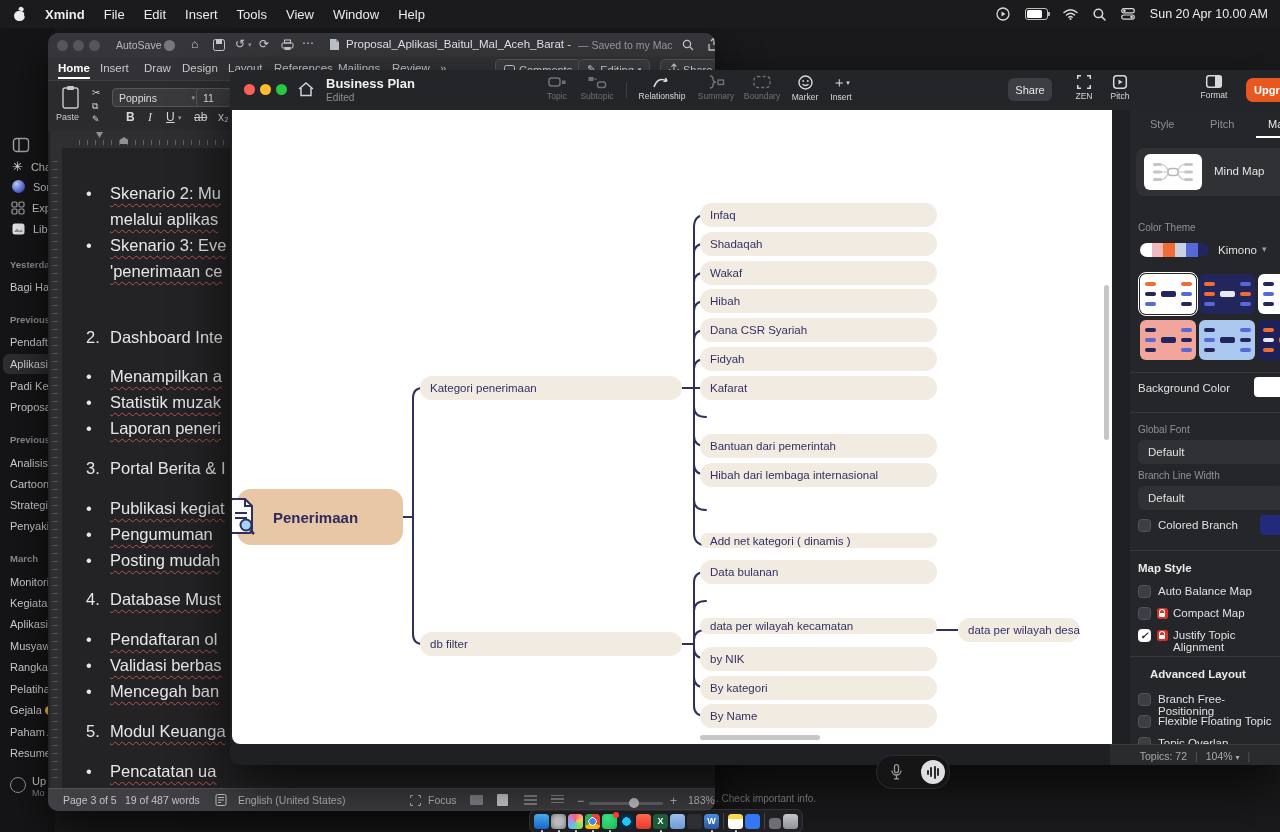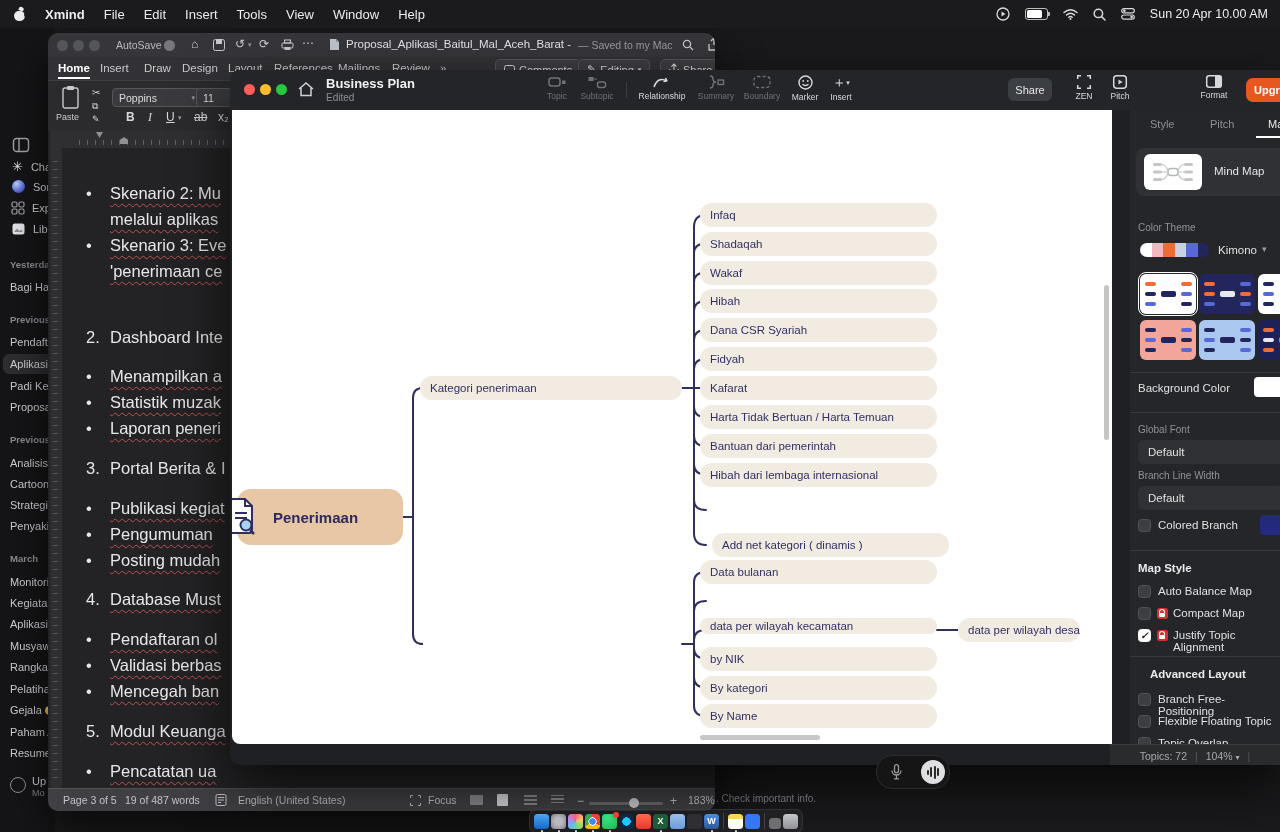--- a/index.html
+++ b/index.html
@@ -511,32 +511,32 @@
           <path d="M18 3 v7 h7" fill="none" stroke="#2e2f5e" stroke-width="2"></path>
           <line x1="8" y1="17" x2="20" y2="17" stroke="#2e2f5e" stroke-width="2"></line>
           <line x1="8" y1="22" x2="20" y2="22" stroke="#2e2f5e" stroke-width="2"></line>
           <circle cx="19" cy="29" r="5.5" fill="#a6d4f2" stroke="#2e2f5e" stroke-width="2"></circle>
           <line x1="23" y1="34" x2="27" y2="38" stroke="#2e2f5e" stroke-width="2.5"></line>
         </svg>
         <span>Penerimaan</span>
       </div>
 
       <div class="pill" style="left:188px;top:266px;width:262px;height:24px">Kategori penerimaan</div>
+      <div class="pill" style="left:188px;top:522px;width:262px;height:24px">db filter</div>
 
       <div class="pill" style="left:468px;top:93px;width:237px;height:24px">Infaq</div>
       <div class="pill" style="left:468px;top:121.5px;width:237px;height:24px">Shadaqah</div>
       <div class="pill" style="left:468px;top:150.5px;width:237px;height:24px">Wakaf</div>
       <div class="pill" style="left:468px;top:179px;width:237px;height:24px">Hibah</div>
       <div class="pill" style="left:468px;top:208px;width:237px;height:24px">Dana CSR Syariah</div>
       <div class="pill" style="left:468px;top:237px;width:237px;height:24px">Fidyah</div>
       <div class="pill" style="left:468px;top:266px;width:237px;height:24px">Kafarat</div>
-      <div class="pill" style="left:468px;top:295px;width:237px;height:24px">Harta Tidak Bertuan / Harta Temuan</div>
       <div class="pill" style="left:468px;top:324px;width:237px;height:24px">Bantuan dari pemerintah</div>
       <div class="pill" style="left:468px;top:352.5px;width:237px;height:24px">Hibah dari lembaga internasional</div>
-      <div class="pill" style="left:480px;top:423px;width:237px;height:24px">Add net kategori ( dinamis )</div>
+      <div class="pill" style="left:468px;top:423px;width:237px;height:15px">Add net kategori ( dinamis )</div>
 
       <div class="pill" style="left:468px;top:450px;width:237px;height:24px">Data bulanan</div>
       <div class="pill" style="left:468px;top:508px;width:237px;height:16px">data per wilayah kecamatan</div>
       <div class="pill" style="left:468px;top:536.5px;width:237px;height:24px">by NIK</div>
       <div class="pill" style="left:468px;top:565.5px;width:237px;height:24px">By kategori</div>
       <div class="pill" style="left:468px;top:594px;width:237px;height:24px">By Name</div>
 
       <div class="pill" style="left:726px;top:508px;width:122px;height:24px;white-space:nowrap">data per wilayah desa</div>
 
       <i class="sbarV"></i>

